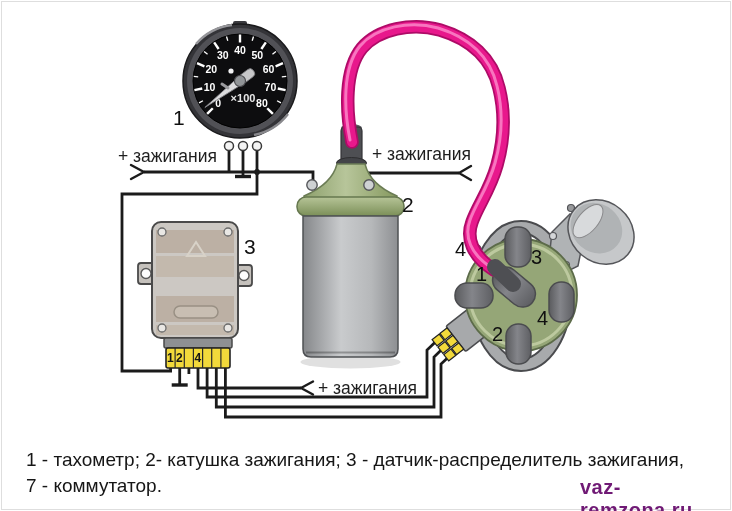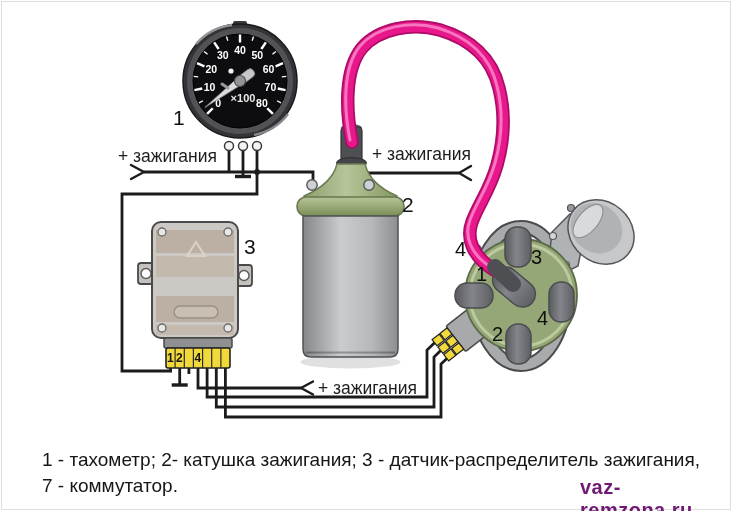--- a/index.html
+++ b/index.html
@@ -8,21 +8,21 @@
   #frame{position:absolute;left:1px;top:1px;right:1px;bottom:1px;border:1px solid #dedede;pointer-events:none;}
   svg{position:absolute;left:0;top:0;}
   .wire{stroke:#1b1b1b;stroke-width:2.8;fill:none;}
   .prong{stroke:#1b1b1b;stroke-width:2.4;fill:none;stroke-linecap:round;}
   .lbl{font-size:17.5px;fill:#1e1e1e;}
   .callout{font-size:21px;fill:#101010;}
   .towernum{font-size:20px;fill:#101010;}
   .pinnum{font-size:12px;font-weight:bold;fill:#141414;}
   .dialnum{font-size:10.5px;font-weight:bold;fill:#ffffff;text-anchor:middle;dominant-baseline:central;}
   .mult{font-size:11px;font-weight:bold;fill:#e8e8e8;text-anchor:middle;}
-  #caption{position:absolute;left:42px;top:447px;width:690px;font-size:19px;color:#161616;line-height:26px;}
+  #caption{position:absolute;left:26px;top:447px;width:690px;font-size:19px;color:#161616;line-height:26px;}
   #watermark{position:absolute;left:580px;top:476px;font-size:20px;font-weight:bold;color:#701a75;letter-spacing:.5px;}
 </style>
 </head>
 <body>
 
 <div id="page">
 <div id="frame"></div>
 
 <svg width="732" height="511" viewBox="0 0 732 511">
   <defs>

